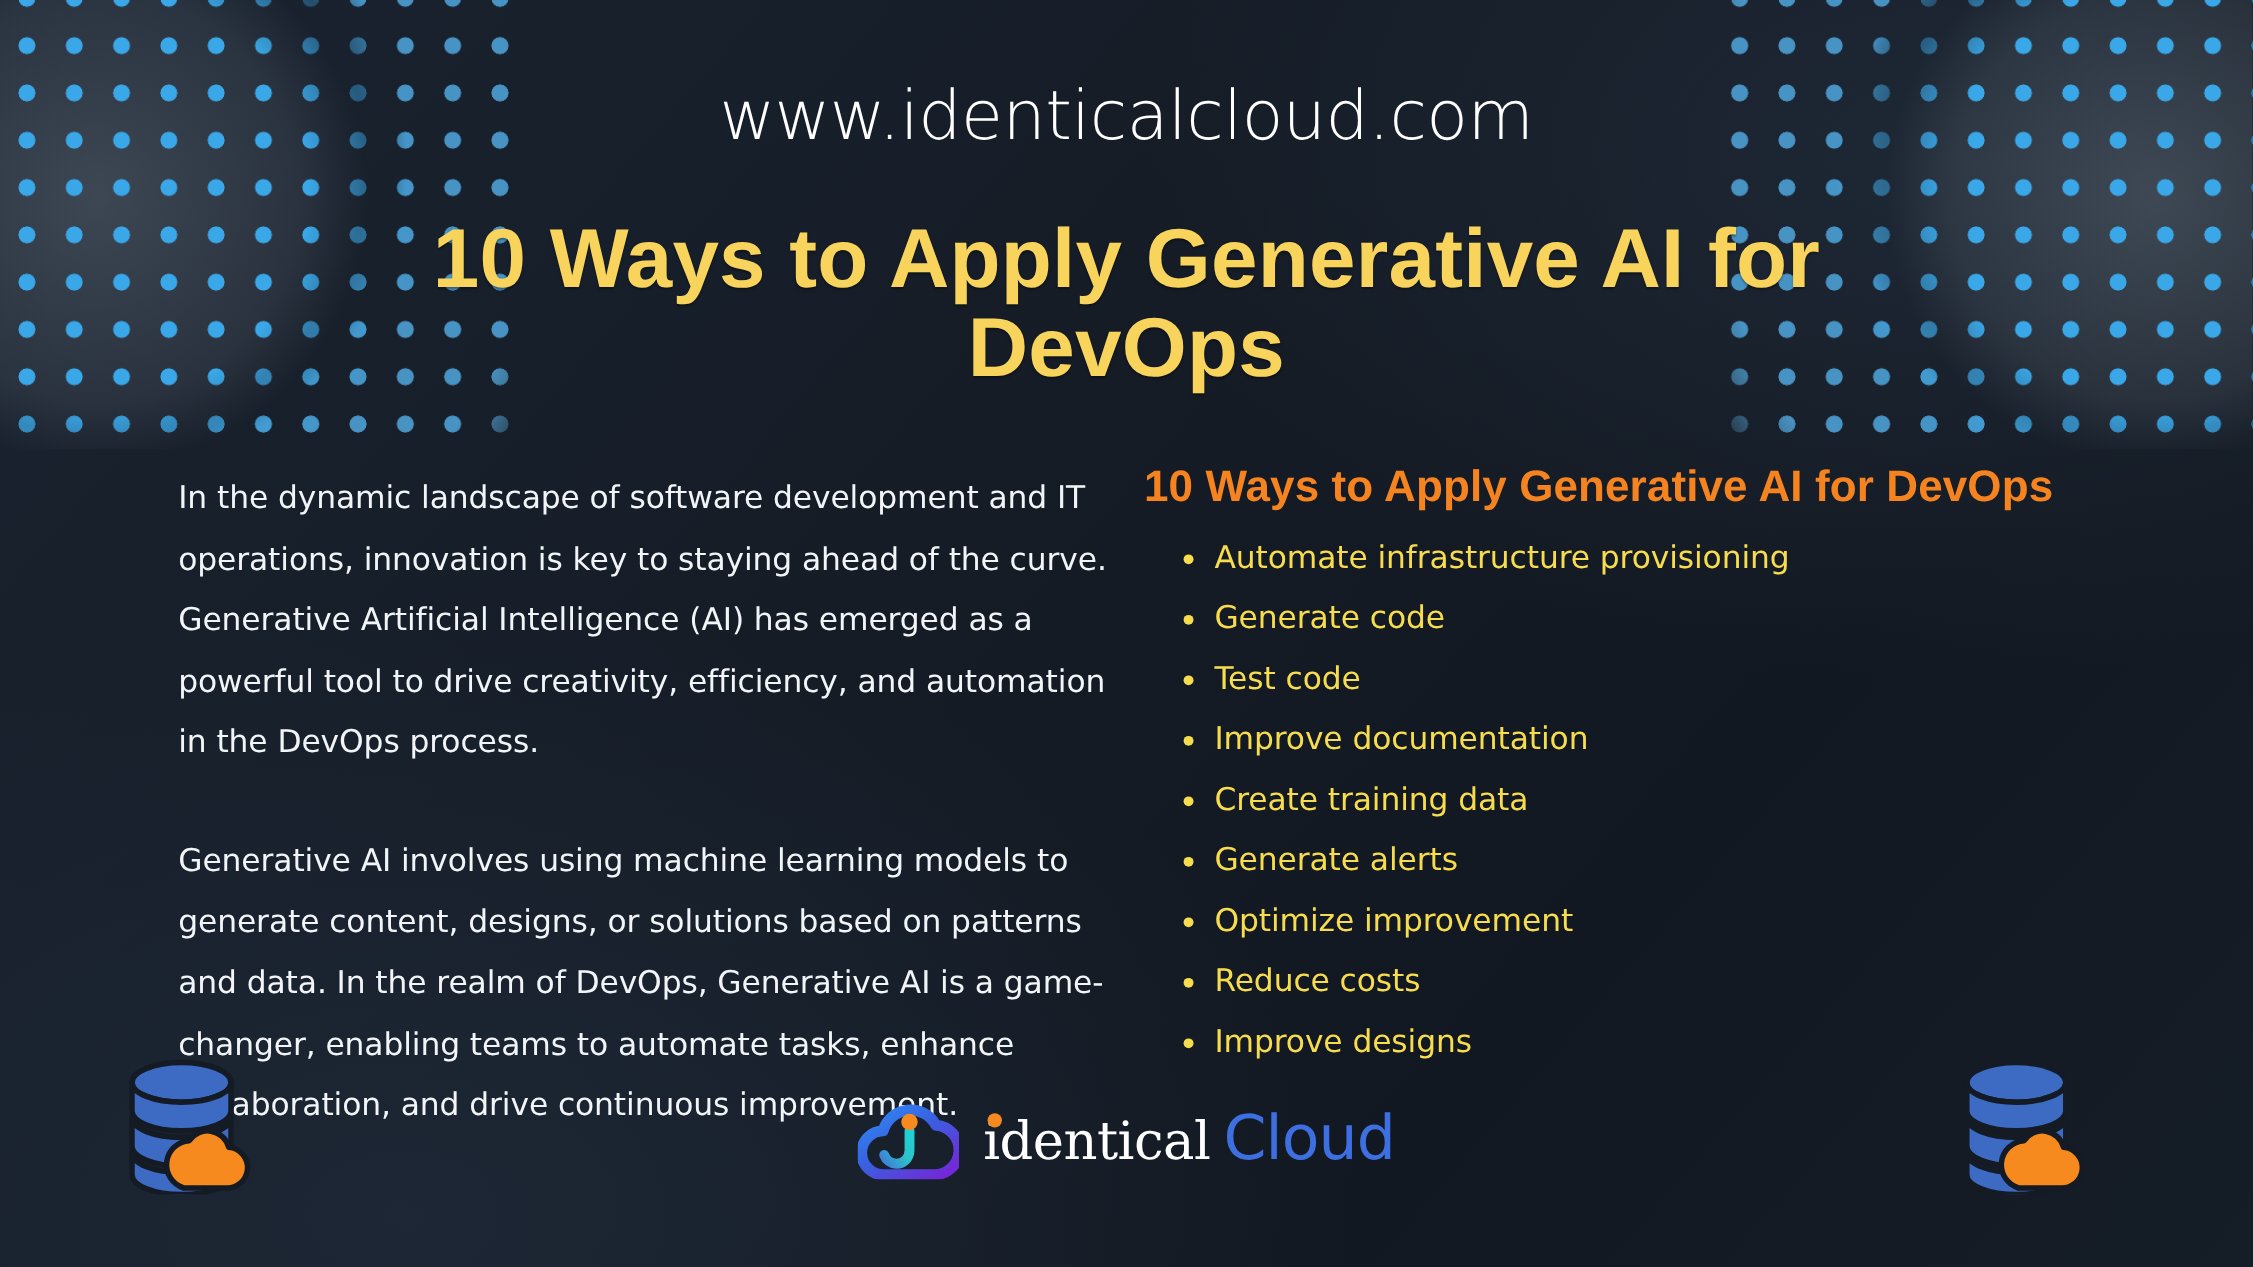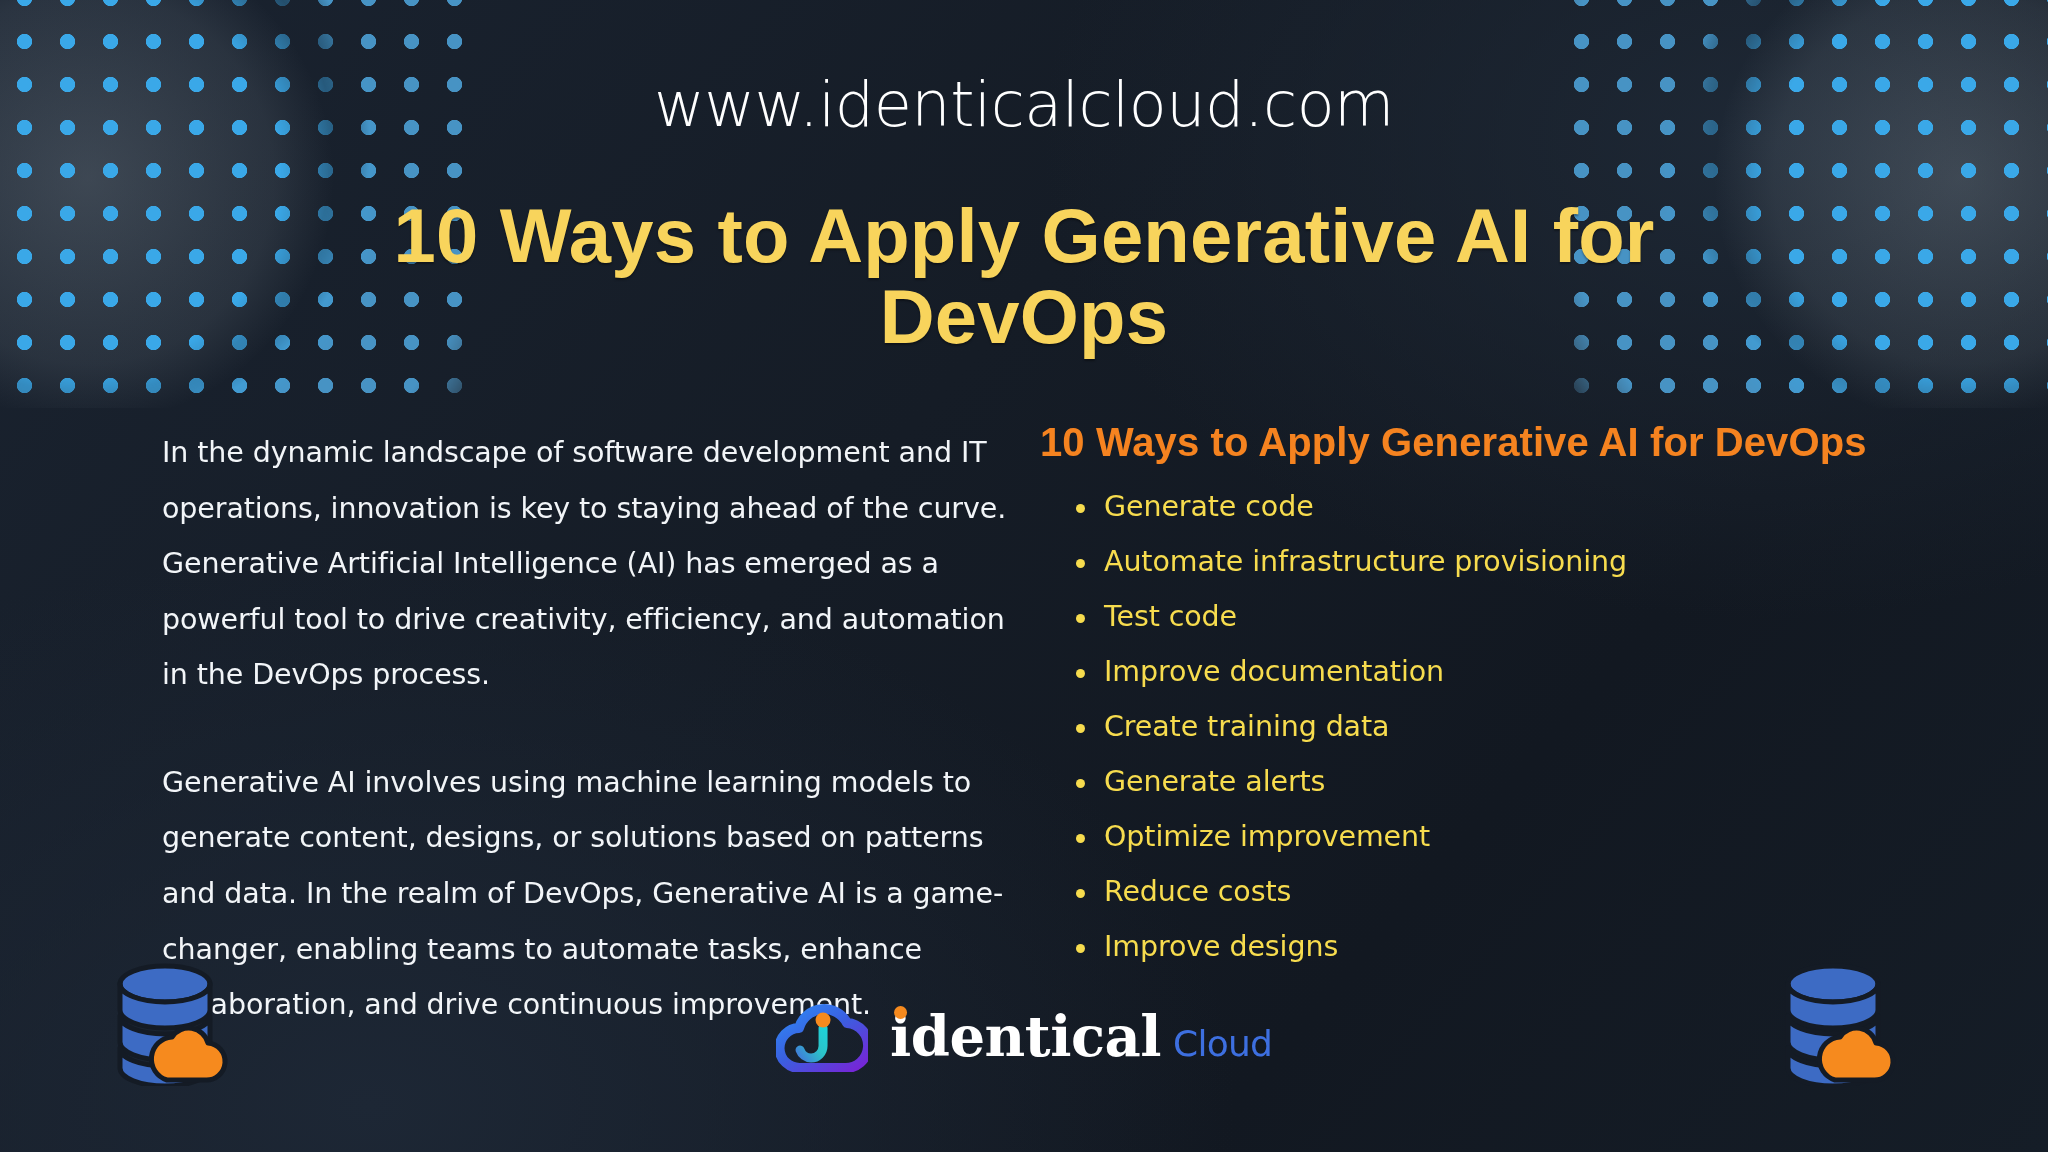--- a/index.html
+++ b/index.html
@@ -143,36 +143,36 @@
     display:flex; align-items:center; gap:22px;
   }
   .brand-mark { width:92px; height:72px; flex:0 0 auto; }
   .brand-text {
     display:flex; align-items:baseline; gap:12px;
     line-height:1;
   }
   .brand-identical {
     position:relative;
     font-family:"DejaVu Serif","Liberation Serif", serif;
-    font-weight:700;
-    font-size:56px;
+    font-weight:400;
+    font-size:48px;
     color:#ffffff;
     letter-spacing:-.5px;
     text-align:center;
   }
   .brand-identical .idot {
     position:absolute;
     left:4px; top:-2px;
     width:13px; height:13px; border-radius:50%;
     background:#f68a1e;
   }
   .brand-cloud {
     font-family:"DejaVu Sans", sans-serif;
     font-weight:400;
-    font-size:36px;
+    font-size:56px;
     color:#3d6fe0;
     letter-spacing:-.8px;
   }
 </style>
 </head>
 <body>
 
 <div id="poster">
 
   <div class="dots tl">
@@ -192,22 +192,22 @@
   <h1 class="headline">10 Ways to Apply Generative AI for DevOps</h1>
 
   <div class="col-left">
     <p class="para">In the dynamic landscape of software development and IT operations, innovation is key to staying ahead of the curve. Generative Artificial Intelligence (AI) has emerged as a powerful tool to drive creativity, efficiency, and automation in the DevOps process.</p>
     <p class="para">Generative AI involves using machine learning models to generate content, designs, or solutions based on patterns and data. In the realm of DevOps, Generative AI is a game-changer, enabling teams to automate tasks, enhance collaboration, and drive continuous improvement.</p>
   </div>
 
   <div class="col-right">
     <div class="list-title">10 Ways to Apply Generative AI for DevOps</div>
     <ul class="ways">
+      <li>Automate infrastructure provisioning</li>
       <li>Generate code</li>
-      <li>Automate infrastructure provisioning</li>
       <li>Test code</li>
       <li>Improve documentation</li>
       <li>Create training data</li>
       <li>Generate alerts</li>
       <li>Optimize improvement</li>
       <li>Reduce costs</li>
       <li>Improve designs</li>
     </ul>
   </div>
 

